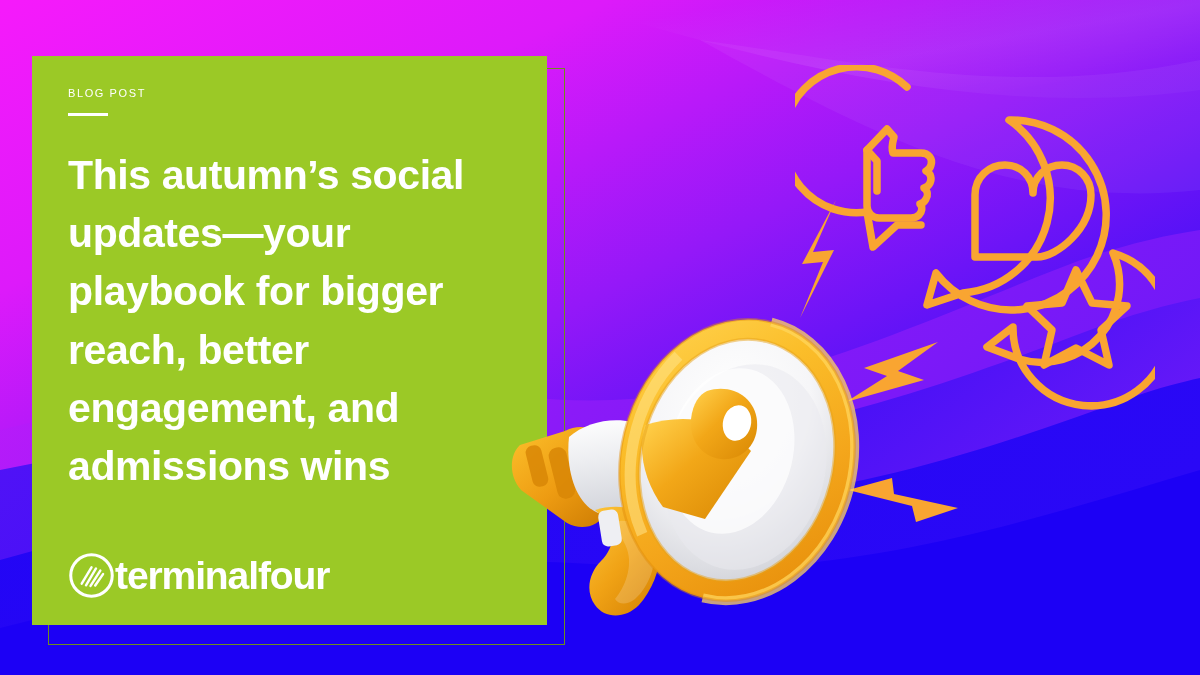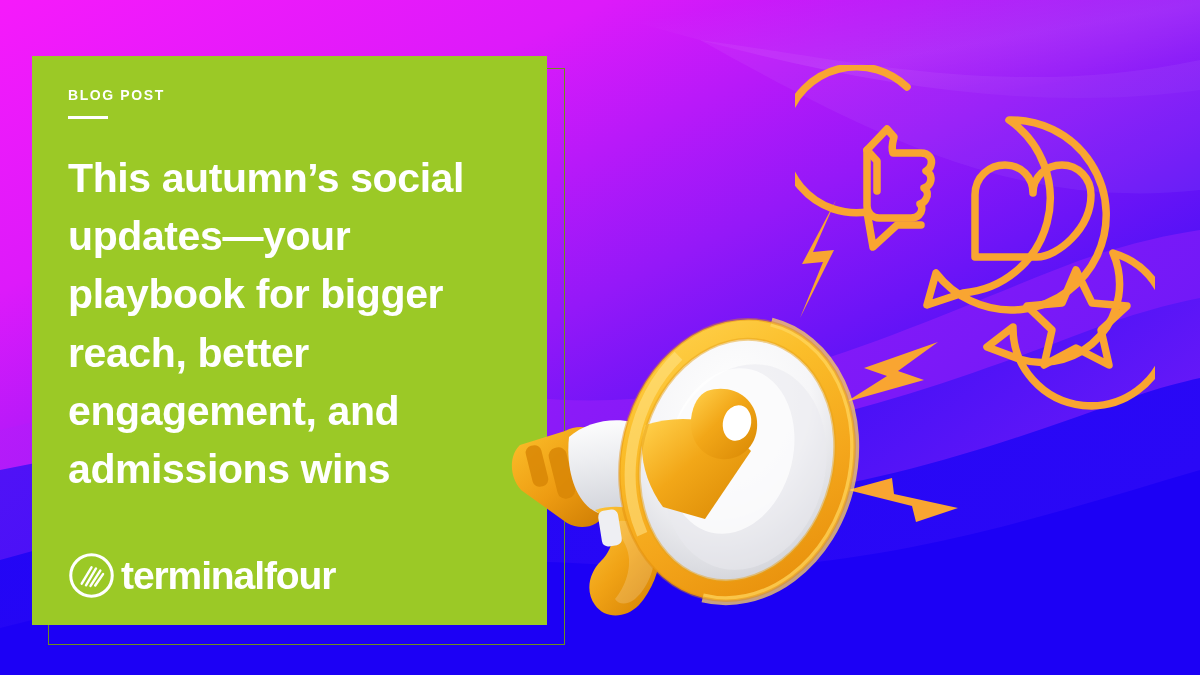--- a/index.html
+++ b/index.html
@@ -16,28 +16,28 @@
   .bg-svg{position:absolute;inset:0;width:1200px;height:675px;display:block;}
 
   
   .card-outline{position:absolute;left:48px;top:68px;width:517px;height:577px;
     border:1.5px solid #6E8F1C;box-sizing:border-box;z-index:3;pointer-events:none;}
   .card{position:absolute;left:32px;top:56px;width:515px;height:569px;
     background:#9BC926;z-index:4;box-sizing:border-box;}
 
   .card-inner{position:absolute;left:36px;top:32px;right:20px;}
 
-  .eyebrow{color:#FFFFFF;font-size:14px;letter-spacing:1.6px;font-weight:700;
+  .eyebrow{color:#FFFFFF;font-size:11px;letter-spacing:1.6px;font-weight:400;
     line-height:1;margin:0 0 4px 0;text-transform:uppercase;}
   .eyebrow-rule{width:40px;height:3px;background:#FFFFFF;margin-top:14px;}
 
   .headline{color:#FFFFFF;font-size:41px;line-height:1.42;font-weight:700;
     margin:30px 0 0 0;letter-spacing:-0.4px;max-width:430px;}
 
-  .brand{position:absolute;left:68px;top:552px;display:flex;align-items:center;gap:6px;z-index:6;}
+  .brand{position:absolute;left:68px;top:552px;display:flex;align-items:center;gap:0;z-index:6;}
   .brand-mark{width:47px;height:47px;flex:0 0 47px;}
   .brand-word{color:#FFFFFF;font-size:39px;font-weight:700;letter-spacing:-1.1px;line-height:1;}
 
   
   .art{position:absolute;inset:0;z-index:5;pointer-events:none;}
   .art svg{position:absolute;display:block;}
   .megaphone{left:495px;top:255px;width:380px;height:395px;z-index:6;}
   .bubbles{left:795px;top:65px;width:360px;height:360px;z-index:5;}
   .bolt-a{left:778px;top:198px;width:125px;height:125px;z-index:5;}
   .bolt-b{left:840px;top:330px;width:125px;height:105px;z-index:5;}

